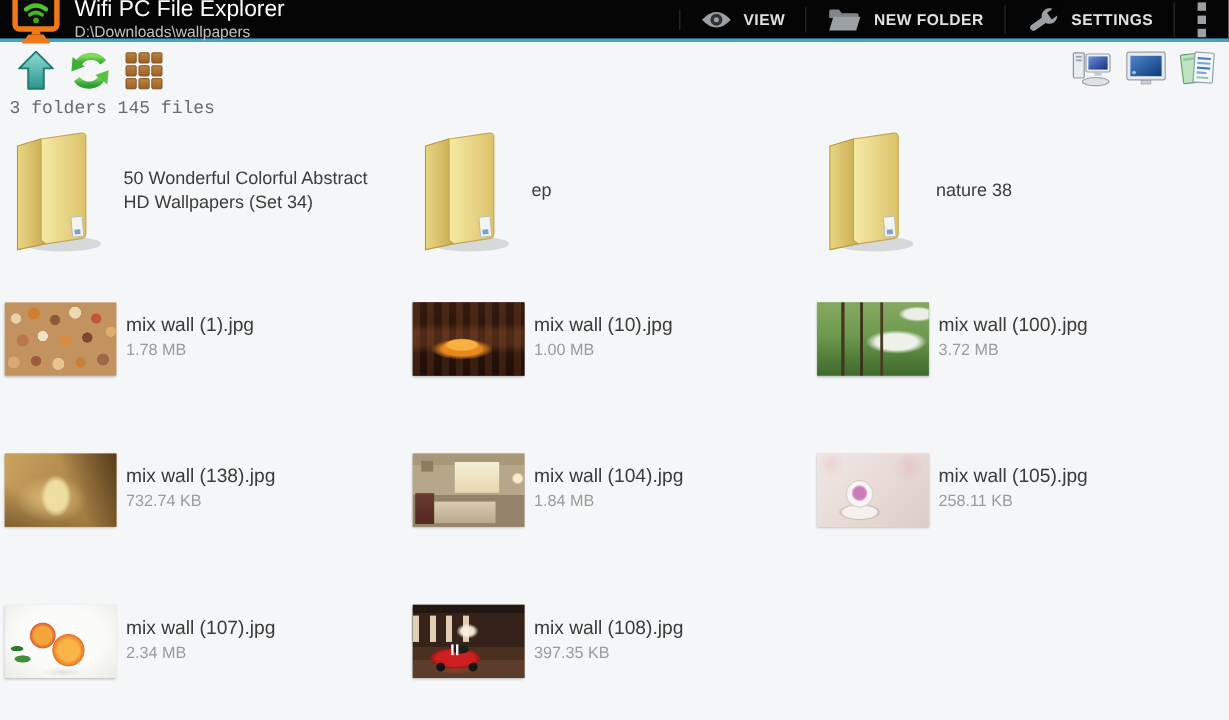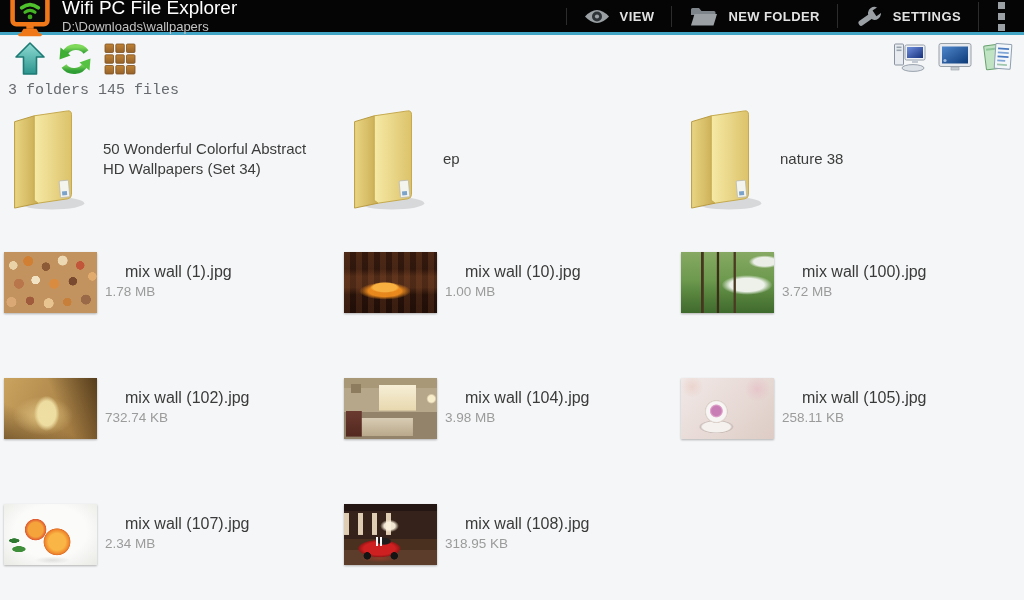--- a/index.html
+++ b/index.html
@@ -59,21 +59,21 @@
   .folder-name {
     margin-left:15px; width:228px;
     font-size:15px; line-height:20px; color:#3c3c3c;
   }
   .thumb {
     width:93px; height:61px; flex:none; margin-top:2px;
     box-shadow:0 1px 2px rgba(0,0,0,.28);
     background-repeat:no-repeat;
   }
   .meta { margin-left:8px; }
-  .fname { font-size:16px; color:#3a3a3a; line-height:20px;margin-left:20px; }
+  .fname { font-size:16px; color:#3a3a3a; line-height:20px; }
   .fsize { font-size:13.5px; color:#9b9b9b; line-height:18px; margin-top:1px; }
 
   
   .thumb-pebbles {
     background-color:#c2935f;
     background-image:
       radial-gradient(circle 6px at 10% 22%, #e9d2a8 68%, transparent 74%),
       radial-gradient(circle 7px at 26% 15%, #d07f33 68%, transparent 74%),
       radial-gradient(circle 6px at 45% 24%, #8d5a38 68%, transparent 74%),
       radial-gradient(circle 7px at 63% 14%, #ecd9b4 68%, transparent 74%),
@@ -409,33 +409,33 @@
         <div class="fname">mix wall (100).jpg</div>
         <div class="fsize">3.72 MB</div>
       </div>
     </div>
   </div>
 
   <div class="cell file-cell">
     <div class="inner">
       <div class="thumb thumb-sepia-hands"></div>
       <div class="meta">
-        <div class="fname">mix wall (102).jpg</div>
+        <div class="fname">mix wall (138).jpg</div>
         <div class="fsize">732.74 KB</div>
       </div>
     </div>
   </div>
 
 
   <div class="cell file-cell">
     <div class="inner">
       <div class="thumb thumb-living-room"></div>
       <div class="meta">
         <div class="fname">mix wall (104).jpg</div>
-        <div class="fsize">3.98 MB</div>
+        <div class="fsize">1.84 MB</div>
       </div>
     </div>
   </div>
 
   <div class="cell file-cell">
     <div class="inner">
       <div class="thumb thumb-coffee-cup"></div>
       <div class="meta">
         <div class="fname">mix wall (105).jpg</div>
         <div class="fsize">258.11 KB</div>
@@ -451,17 +451,17 @@
         <div class="fsize">2.34 MB</div>
       </div>
     </div>
   </div>
 
   <div class="cell file-cell">
     <div class="inner">
       <div class="thumb thumb-red-car"></div>
       <div class="meta">
         <div class="fname">mix wall (108).jpg</div>
-        <div class="fsize">318.95 KB</div>
+        <div class="fsize">397.35 KB</div>
       </div>
     </div>
   </div>
 </main>
 
 </body></html>

